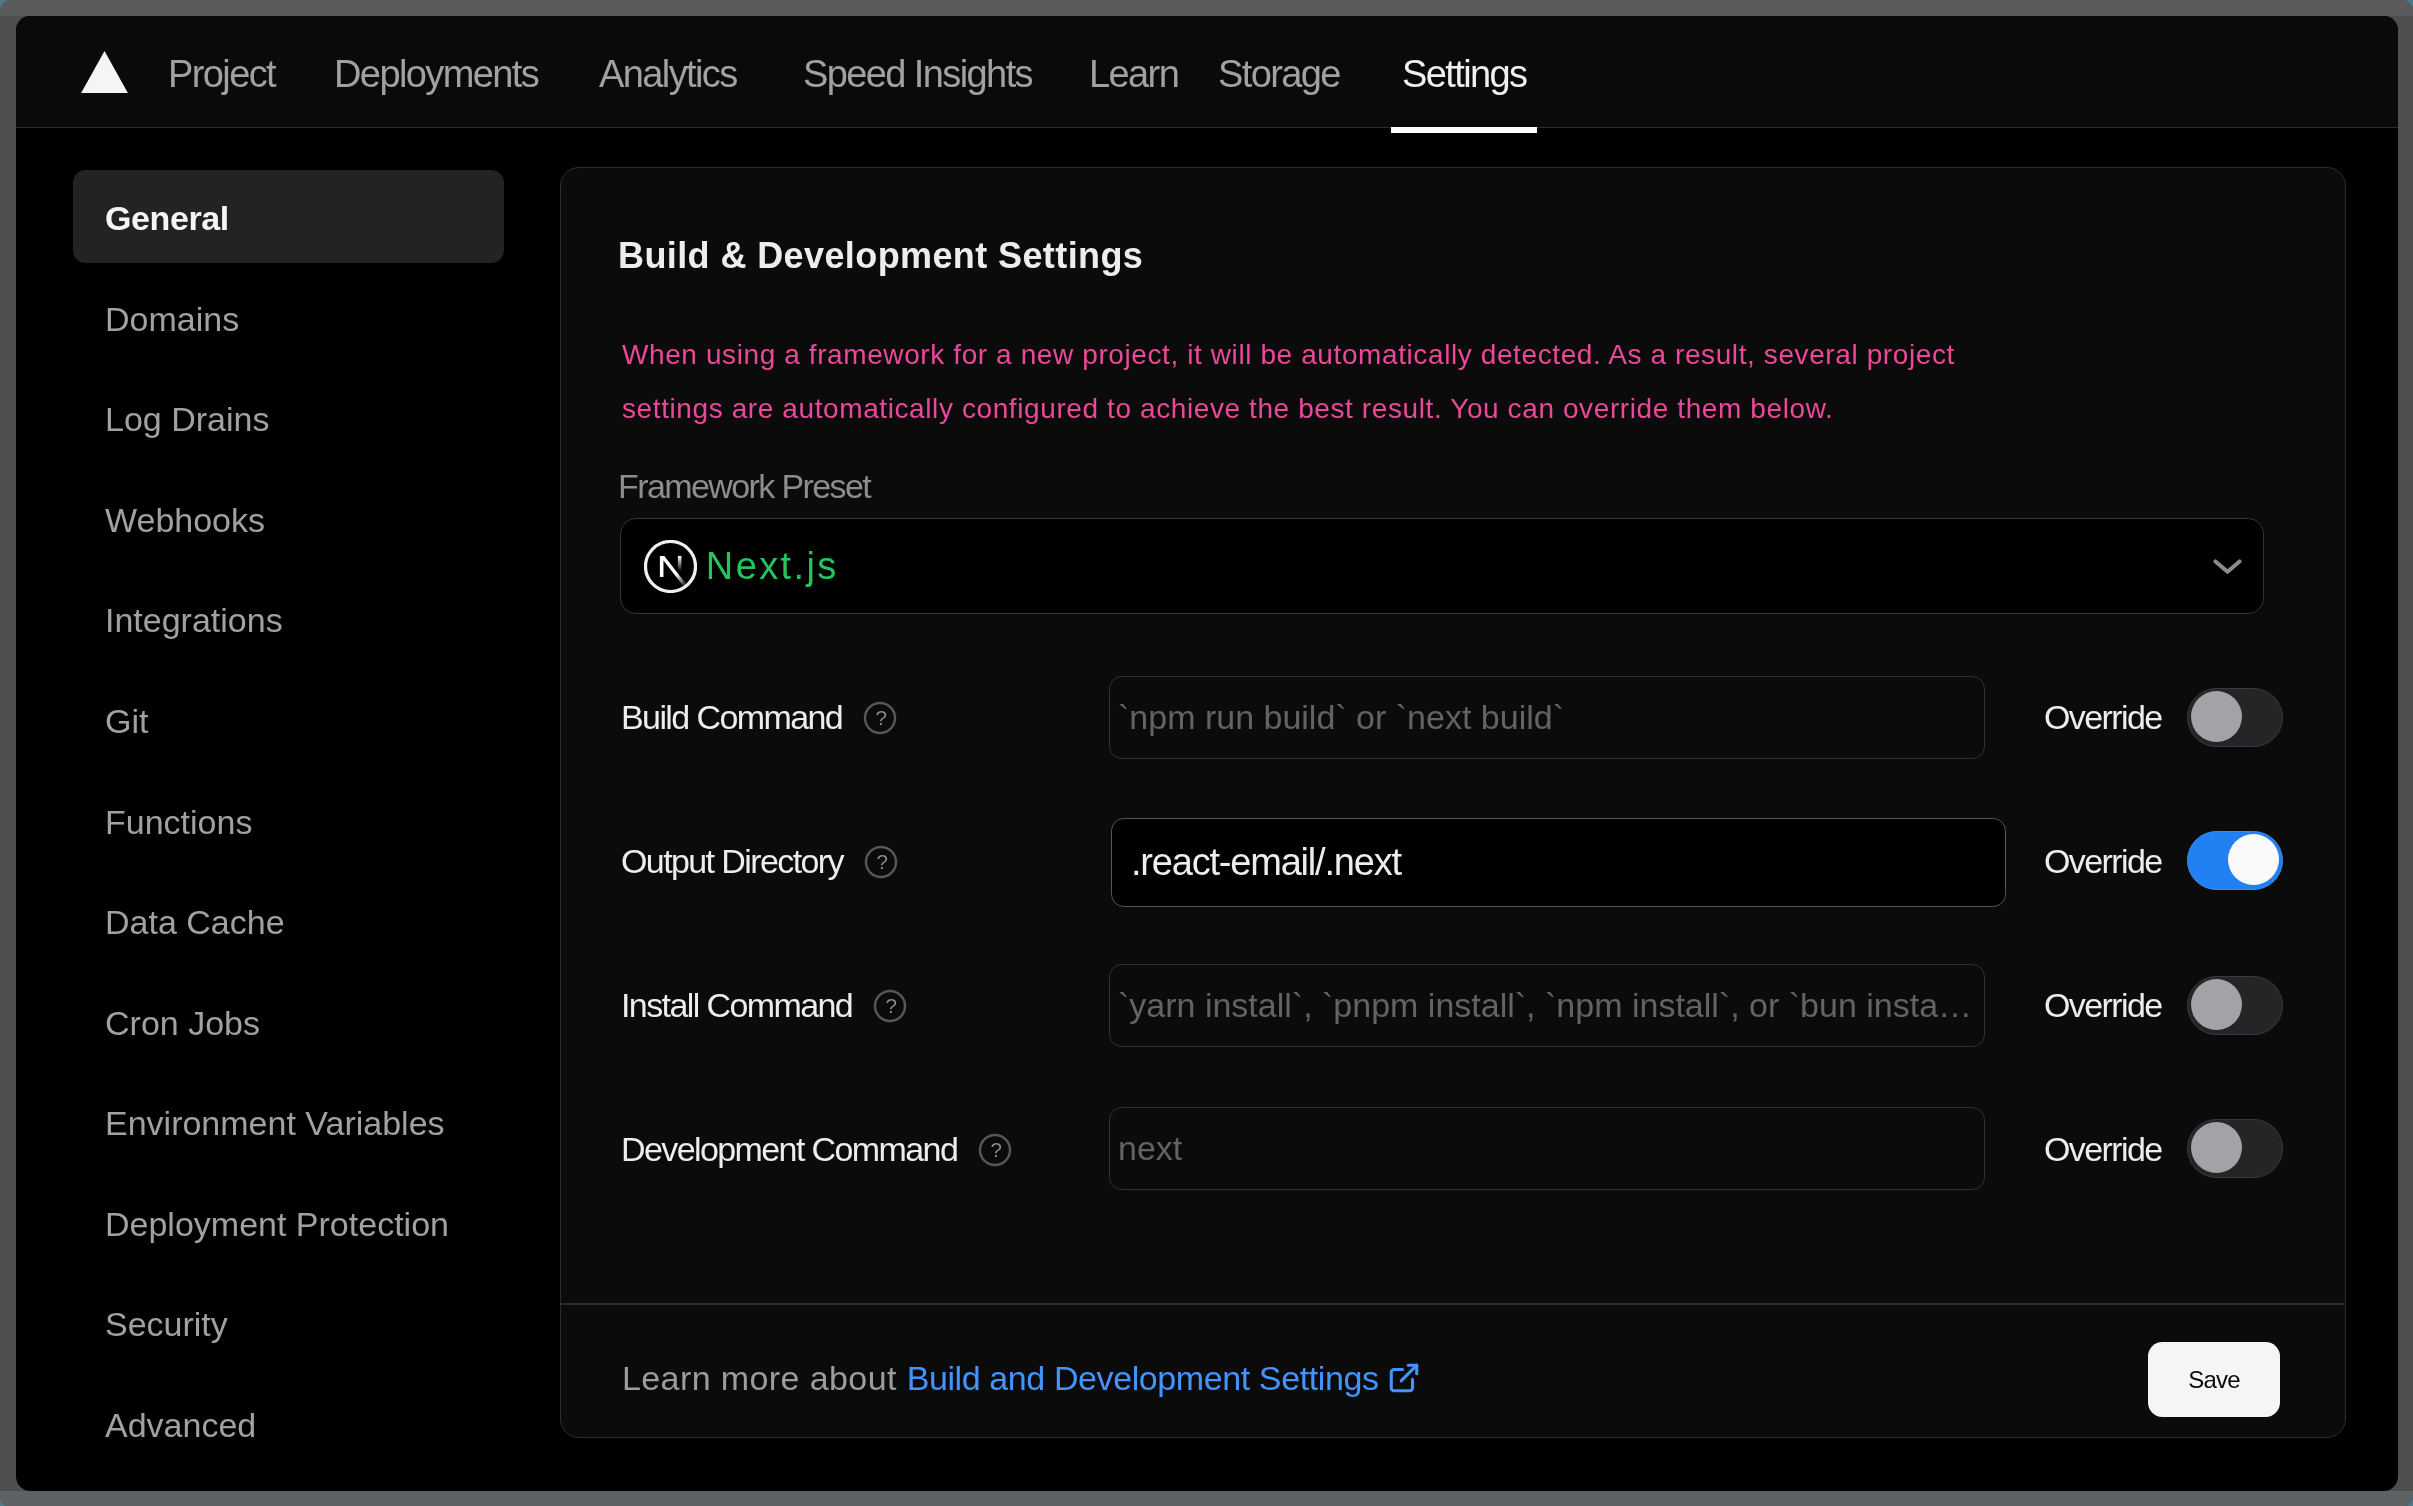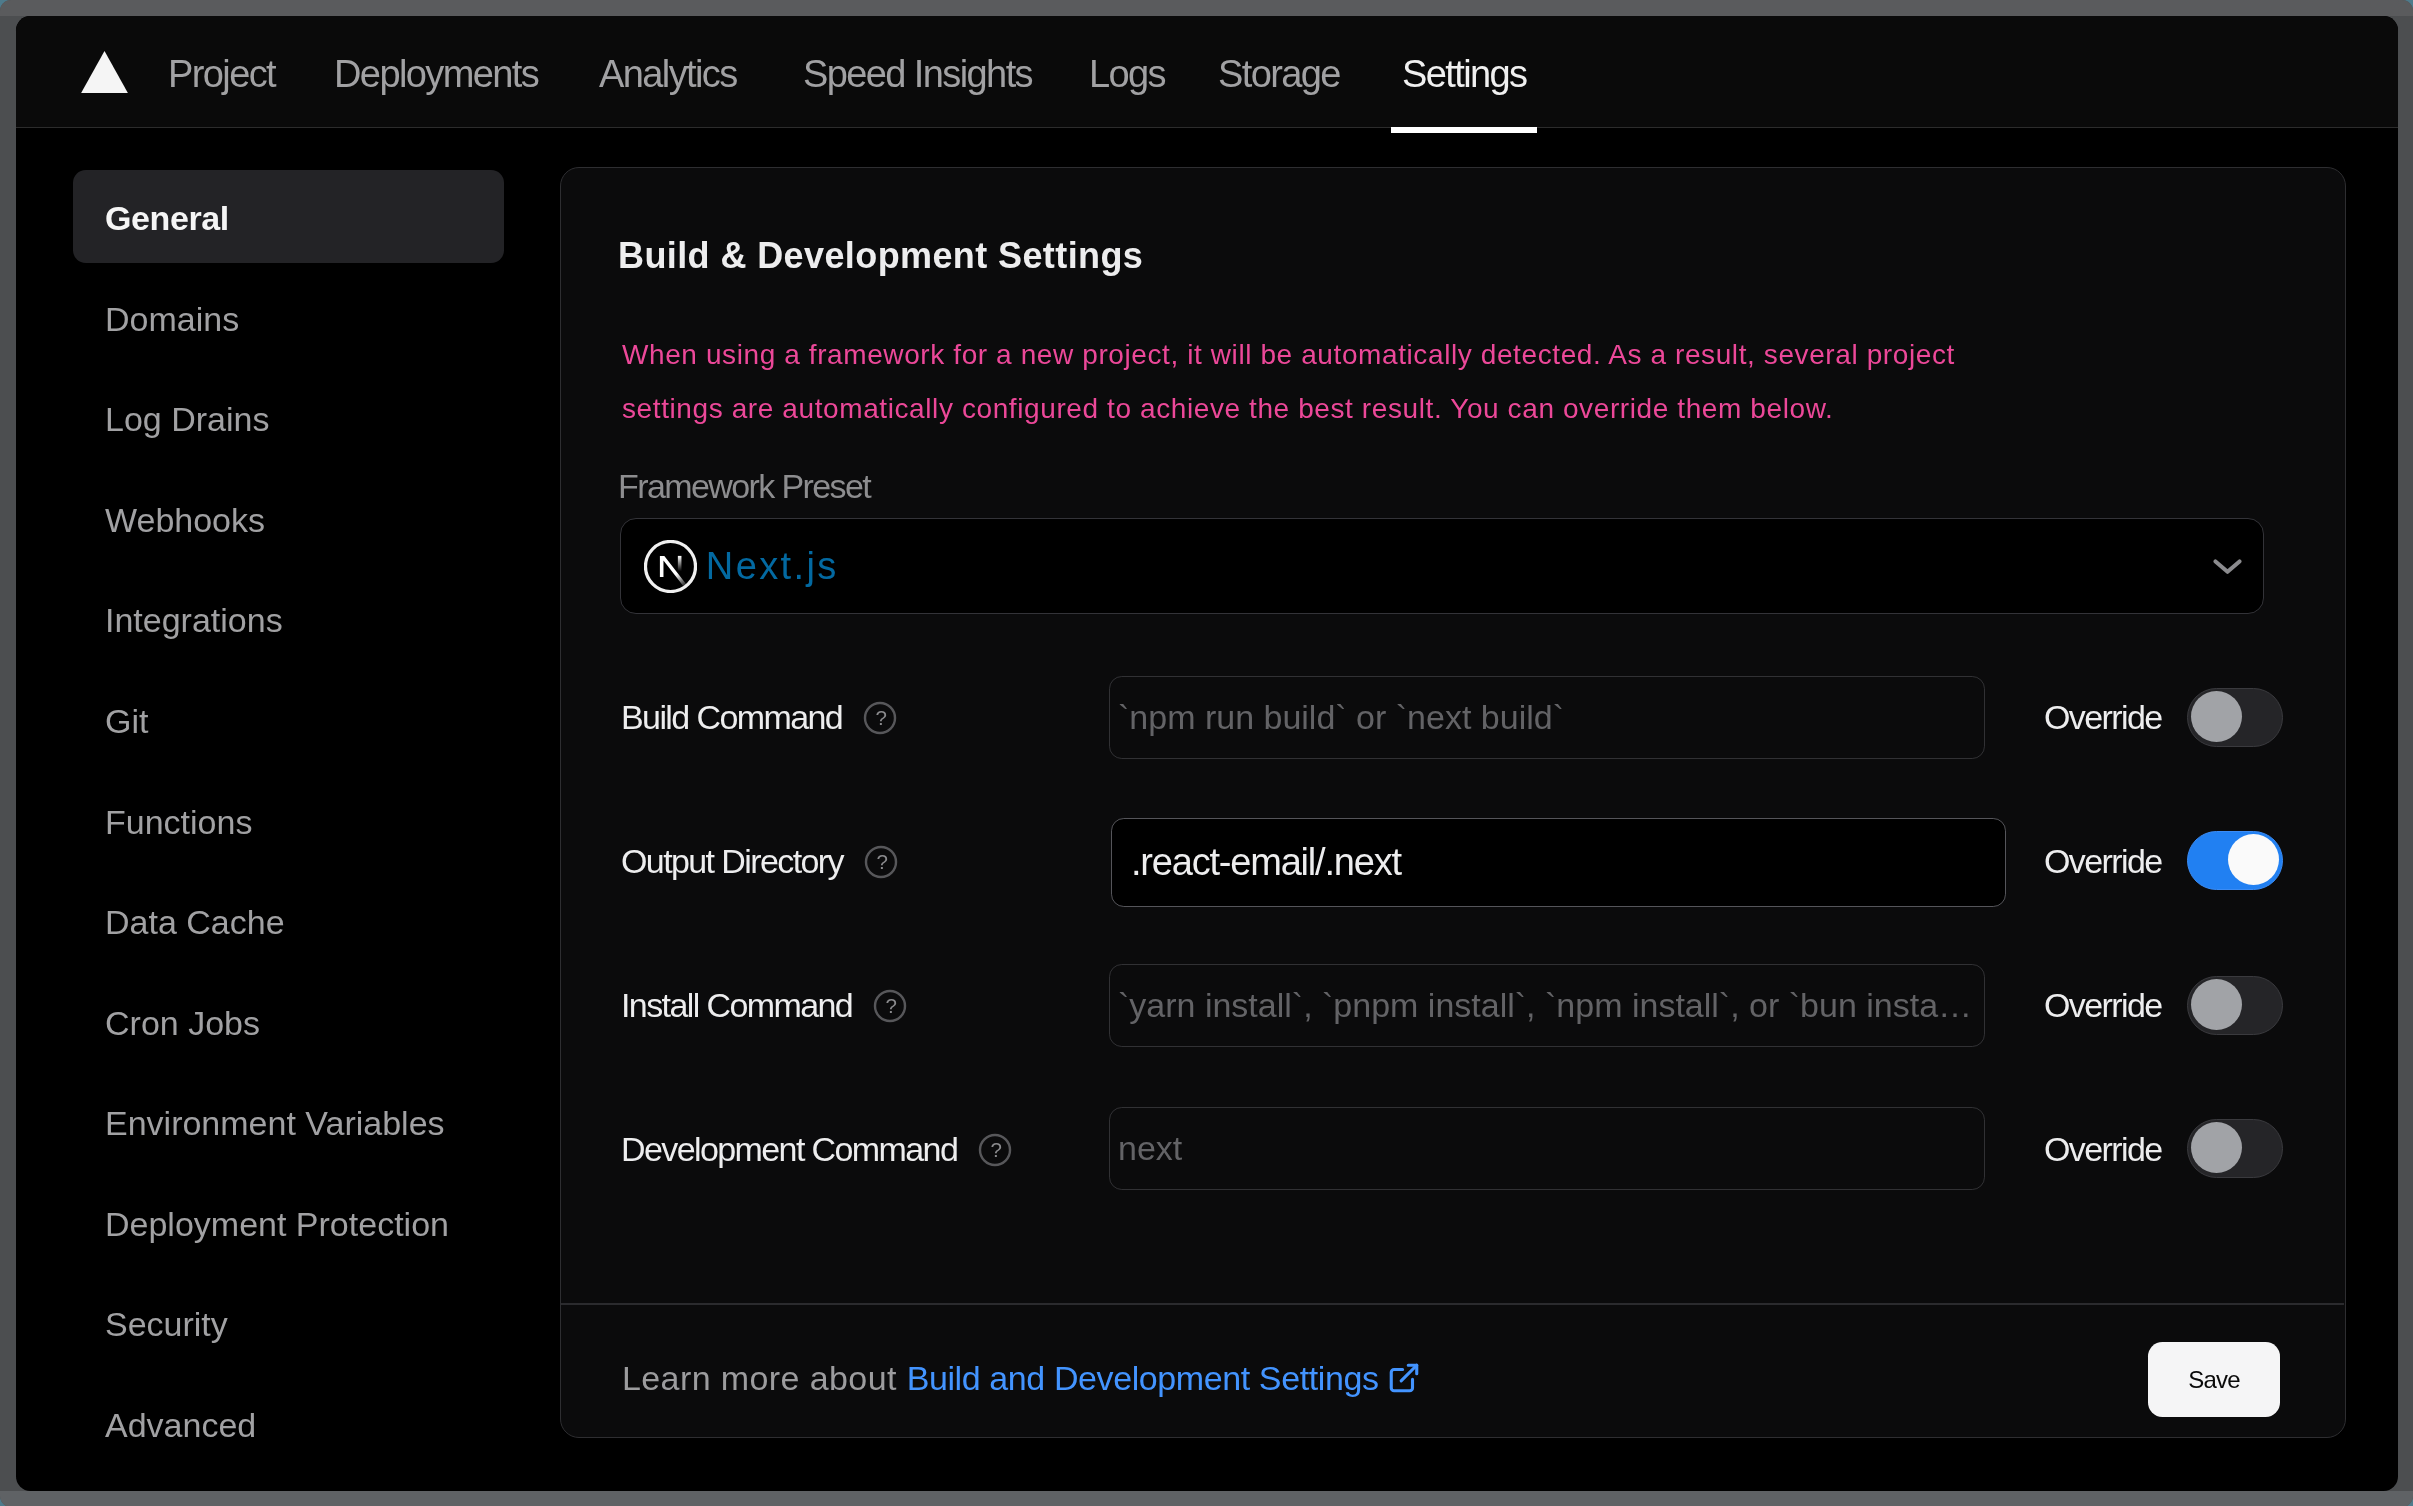--- a/index.html
+++ b/index.html
@@ -16,21 +16,21 @@
 .underline { position:absolute; left:1375px; top:111px; width:146px; height:5.6px; background:#ffffff; }
 .pill { position:absolute; left:57px; top:154px; width:431px; height:93px; border-radius:12.8px; background:#232326; }
 .sideitem { position:absolute; left:89px; height:34px; line-height:34px; font-size:34px; color:#a1a1a3; white-space:pre; }
 .sideitem.on { color:#f5f5f5; font-weight:700; letter-spacing:-0.4px; }
 .card { position:absolute; left:544px; top:151px; width:1786px; height:1271px; background:#0b0b0c; border:1.6px solid #2e2e31; border-radius:19px; }
 .h1 { position:absolute; left:57px; top:67px; font-size:36px; font-weight:700; color:#ededee; letter-spacing:0.4px; white-space:pre; }
 .para { position:absolute; left:61px; top:160px; font-size:28px; line-height:54px; letter-spacing:0.6px; color:#ec4899; white-space:pre; }
 .flabel { position:absolute; left:57px; top:301px; font-size:34px; line-height:34px; letter-spacing:-1.6px; color:#8d8d8f; white-space:pre; }
 .select { position:absolute; left:59px; top:350px; width:1644px; height:96px; background:#000; border:1.6px solid #333338; border-radius:16px; display:flex; align-items:center; }
 .select .nlogo { margin-left:23px; }
-.select .ntext { margin-left:8.8px; font-size:38px; letter-spacing:2.4px; color:#0369a1; }
+.select .ntext { margin-left:8.8px; font-size:38px; letter-spacing:2.4px; color:#22c55e; }
 .select .chev { position:absolute; right:21px; top:40px; }
 .rowlabel { position:absolute; left:60px; height:34px; font-size:34px; line-height:34px; letter-spacing:-1.6px; color:#ededee; white-space:pre; display:flex; align-items:center; }
 .q { margin-left:21px; flex:none; position:relative; top:0.8px; }
 .input { position:absolute; left:548px; width:876px; height:83px; border:1.6px solid #313134; border-radius:12.8px; line-height:80px; font-size:34px; color:#636366; padding-left:8px; white-space:pre; overflow:hidden; }
 .input.filled { left:550px; width:895px; height:89px; background:#000; border-color:#55555a; color:#ededee; font-size:38px; line-height:86px; letter-spacing:-1.2px; padding-left:19px; }
 .ov { position:absolute; left:1483px; height:34px; line-height:34px; font-size:34px; letter-spacing:-1.6px; color:#ededee; white-space:pre; }
 .toggle { position:absolute; left:1626px; width:96px; height:59px; border-radius:29.5px; background:#252528; border:1.6px solid #3a3a3e; }
 .toggle .knob { position:absolute; left:3.2px; top:2.4px; width:51px; height:51px; border-radius:50%; background:#a1a3a7; }
 .toggle.on { background:#2180f2; border-color:#3b8cf5; }
 .toggle.on .knob { left:auto; right:3.2px; background:#fafafa; }
@@ -48,21 +48,21 @@
 <div class="band-bot"></div>
 <div class="win">
   <div class="nav">
     <svg class="tri" width="47" height="42" viewBox="0 0 59 53">
           <polygon points="29.5,0 59,53 0,53" fill="#f5f5f5"></polygon>
         </svg>
     <span class="navitem" style="left:152px">Project</span>
     <span class="navitem" style="left:318px">Deployments</span>
     <span class="navitem" style="left:583px">Analytics</span>
     <span class="navitem" style="left:787px">Speed Insights</span>
-    <span class="navitem" style="left:1073px">Logs</span>
+    <span class="navitem" style="left:1073px">Learn</span>
     <span class="navitem" style="left:1202px">Storage</span>
     <span class="navitem on" style="left:1386px">Settings</span>
     <div class="underline"></div>
   </div>
   <div class="pill"></div>
   <span class="sideitem on" style="top:185px">General</span>
   <span class="sideitem" style="top:286px">Domains</span>
   <span class="sideitem" style="top:386px">Log Drains</span>
   <span class="sideitem" style="top:487px">Webhooks</span>
   <span class="sideitem" style="top:587px">Integrations</span>

